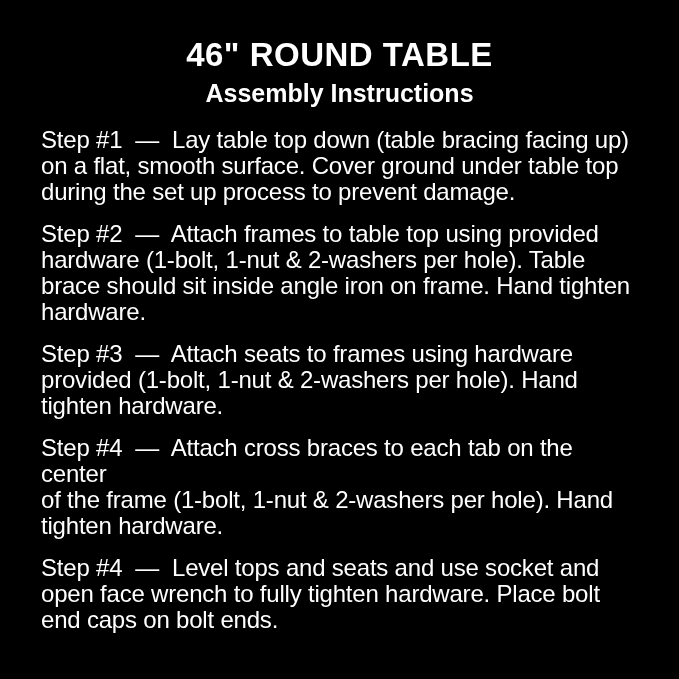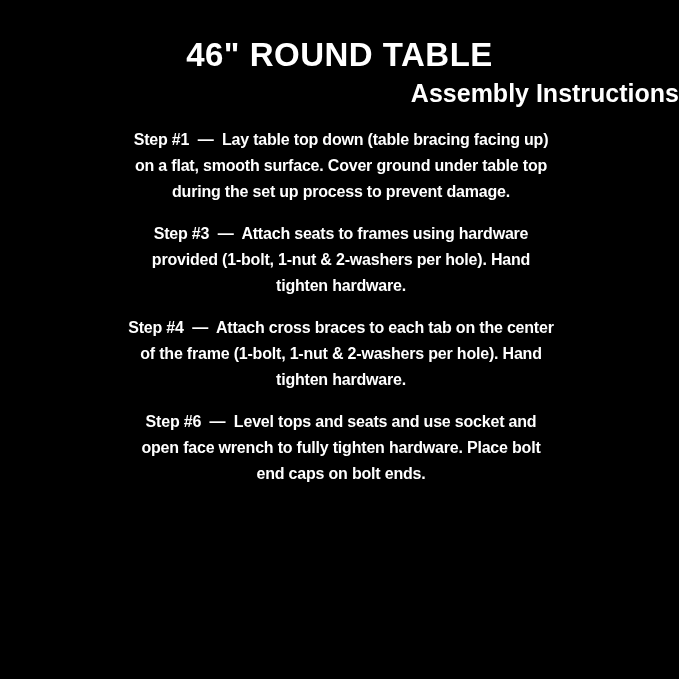--- a/index.html
+++ b/index.html
@@ -25,53 +25,56 @@
     margin: 0;
     text-align: center;
     font-size: 33px;
     font-weight: bold;
     letter-spacing: 0.5px;
     line-height: 1.15;
     color: #ffffff;
   }
   .subtitle {
     margin: 5px 0 0 0;
-    text-align: right;
+    text-align: center;
     font-size: 25px;
     font-weight: bold;
     line-height: 1.15;
     color: #ffffff;
   }
   .steps {
     margin: 19px 38px 0 41px;
   }
   .step {
     margin: 0 0 16px 0;
-    font-size: 16px;
-    font-weight: bold;
+    font-size: 24px;
+    font-weight: normal;
     line-height: 26px;
     letter-spacing: -0.2px;
     white-space: pre-wrap;
     color: #ffffff;
-    text-align: center;
   }
 </style>
 </head>
 <body>
 
 <div class="page">
   <h1 class="title">46" ROUND TABLE</h1>
   <h2 class="subtitle">Assembly Instructions</h2>
   <div class="steps">
     <p class="step">Step #1  —  Lay table top down (table bracing facing up)
 on a flat, smooth surface. Cover ground under table top
 during the set up process to prevent damage.</p>
+    <p class="step">Step #2  —  Attach frames to table top using provided
+hardware (1-bolt, 1-nut &amp; 2-washers per hole). Table
+brace should sit inside angle iron on frame. Hand tighten
+hardware.</p>
     <p class="step">Step #3  —  Attach seats to frames using hardware
 provided (1-bolt, 1-nut &amp; 2-washers per hole). Hand
 tighten hardware.</p>
     <p class="step">Step #4  —  Attach cross braces to each tab on the center
 of the frame (1-bolt, 1-nut &amp; 2-washers per hole). Hand
 tighten hardware.</p>
-    <p class="step">Step #6  —  Level tops and seats and use socket and
+    <p class="step">Step #4  —  Level tops and seats and use socket and
 open face wrench to fully tighten hardware. Place bolt
 end caps on bolt ends.</p>
   </div>
 </div>
 
 </body></html>

